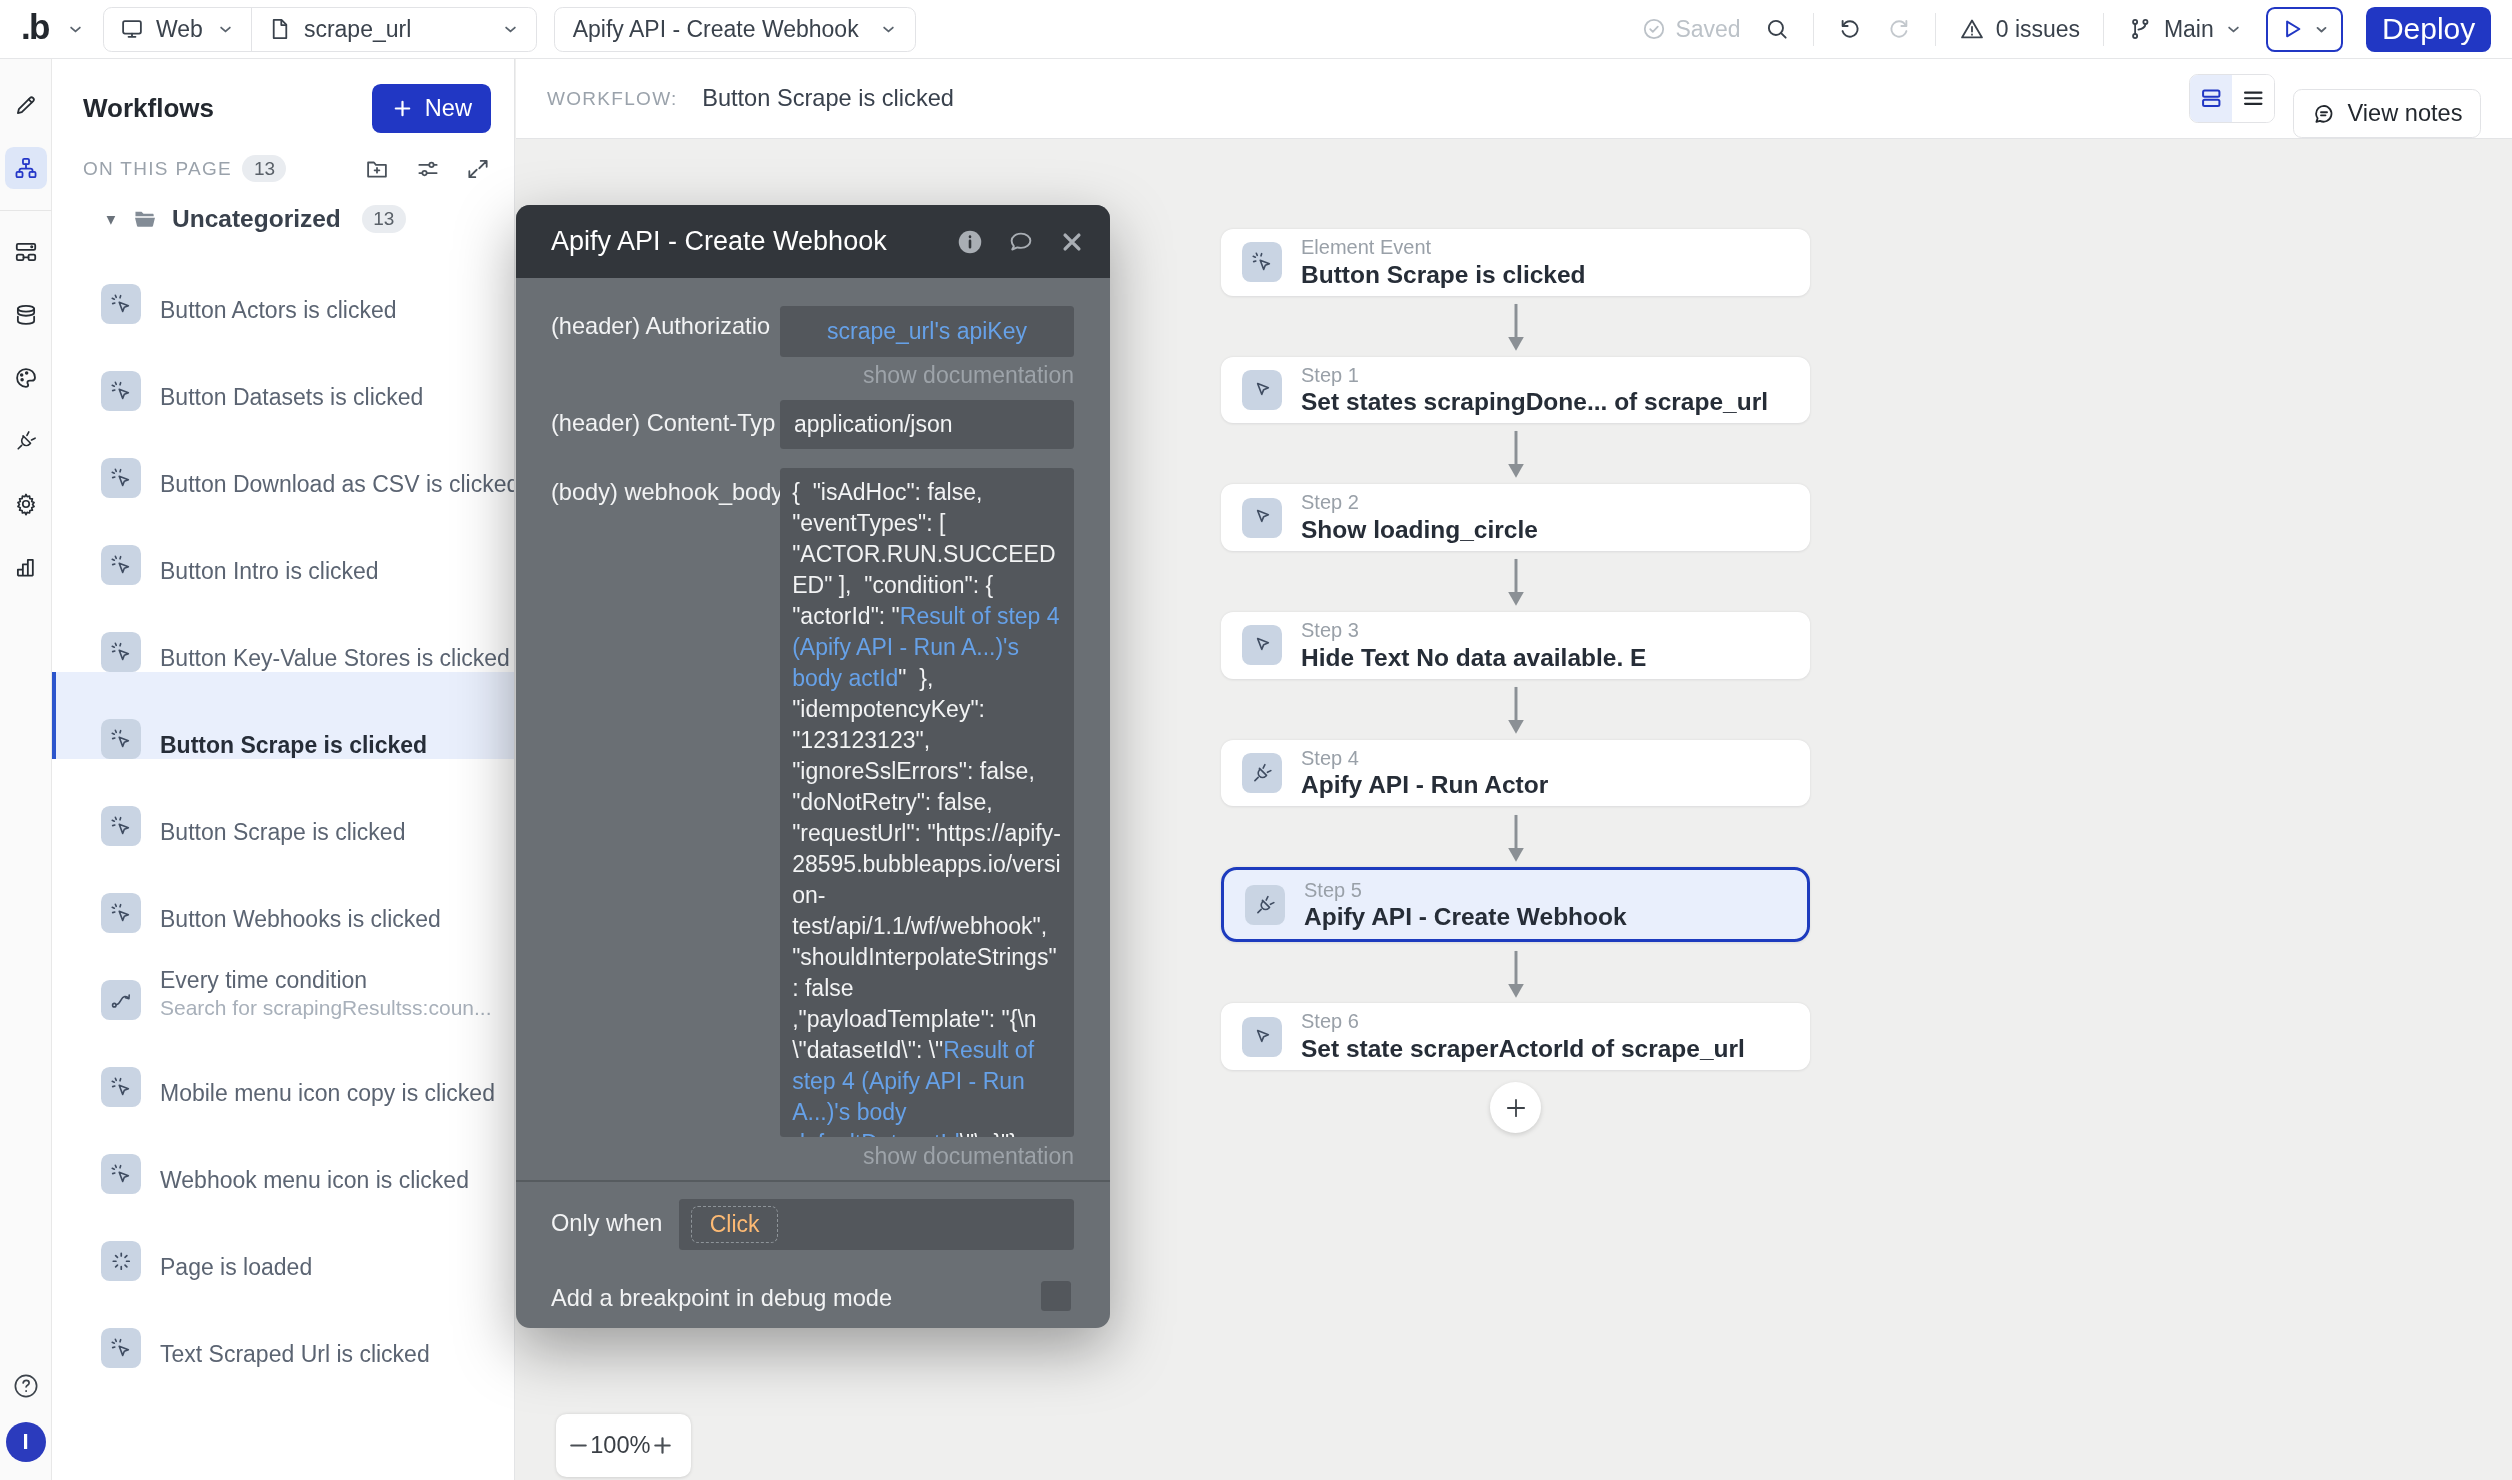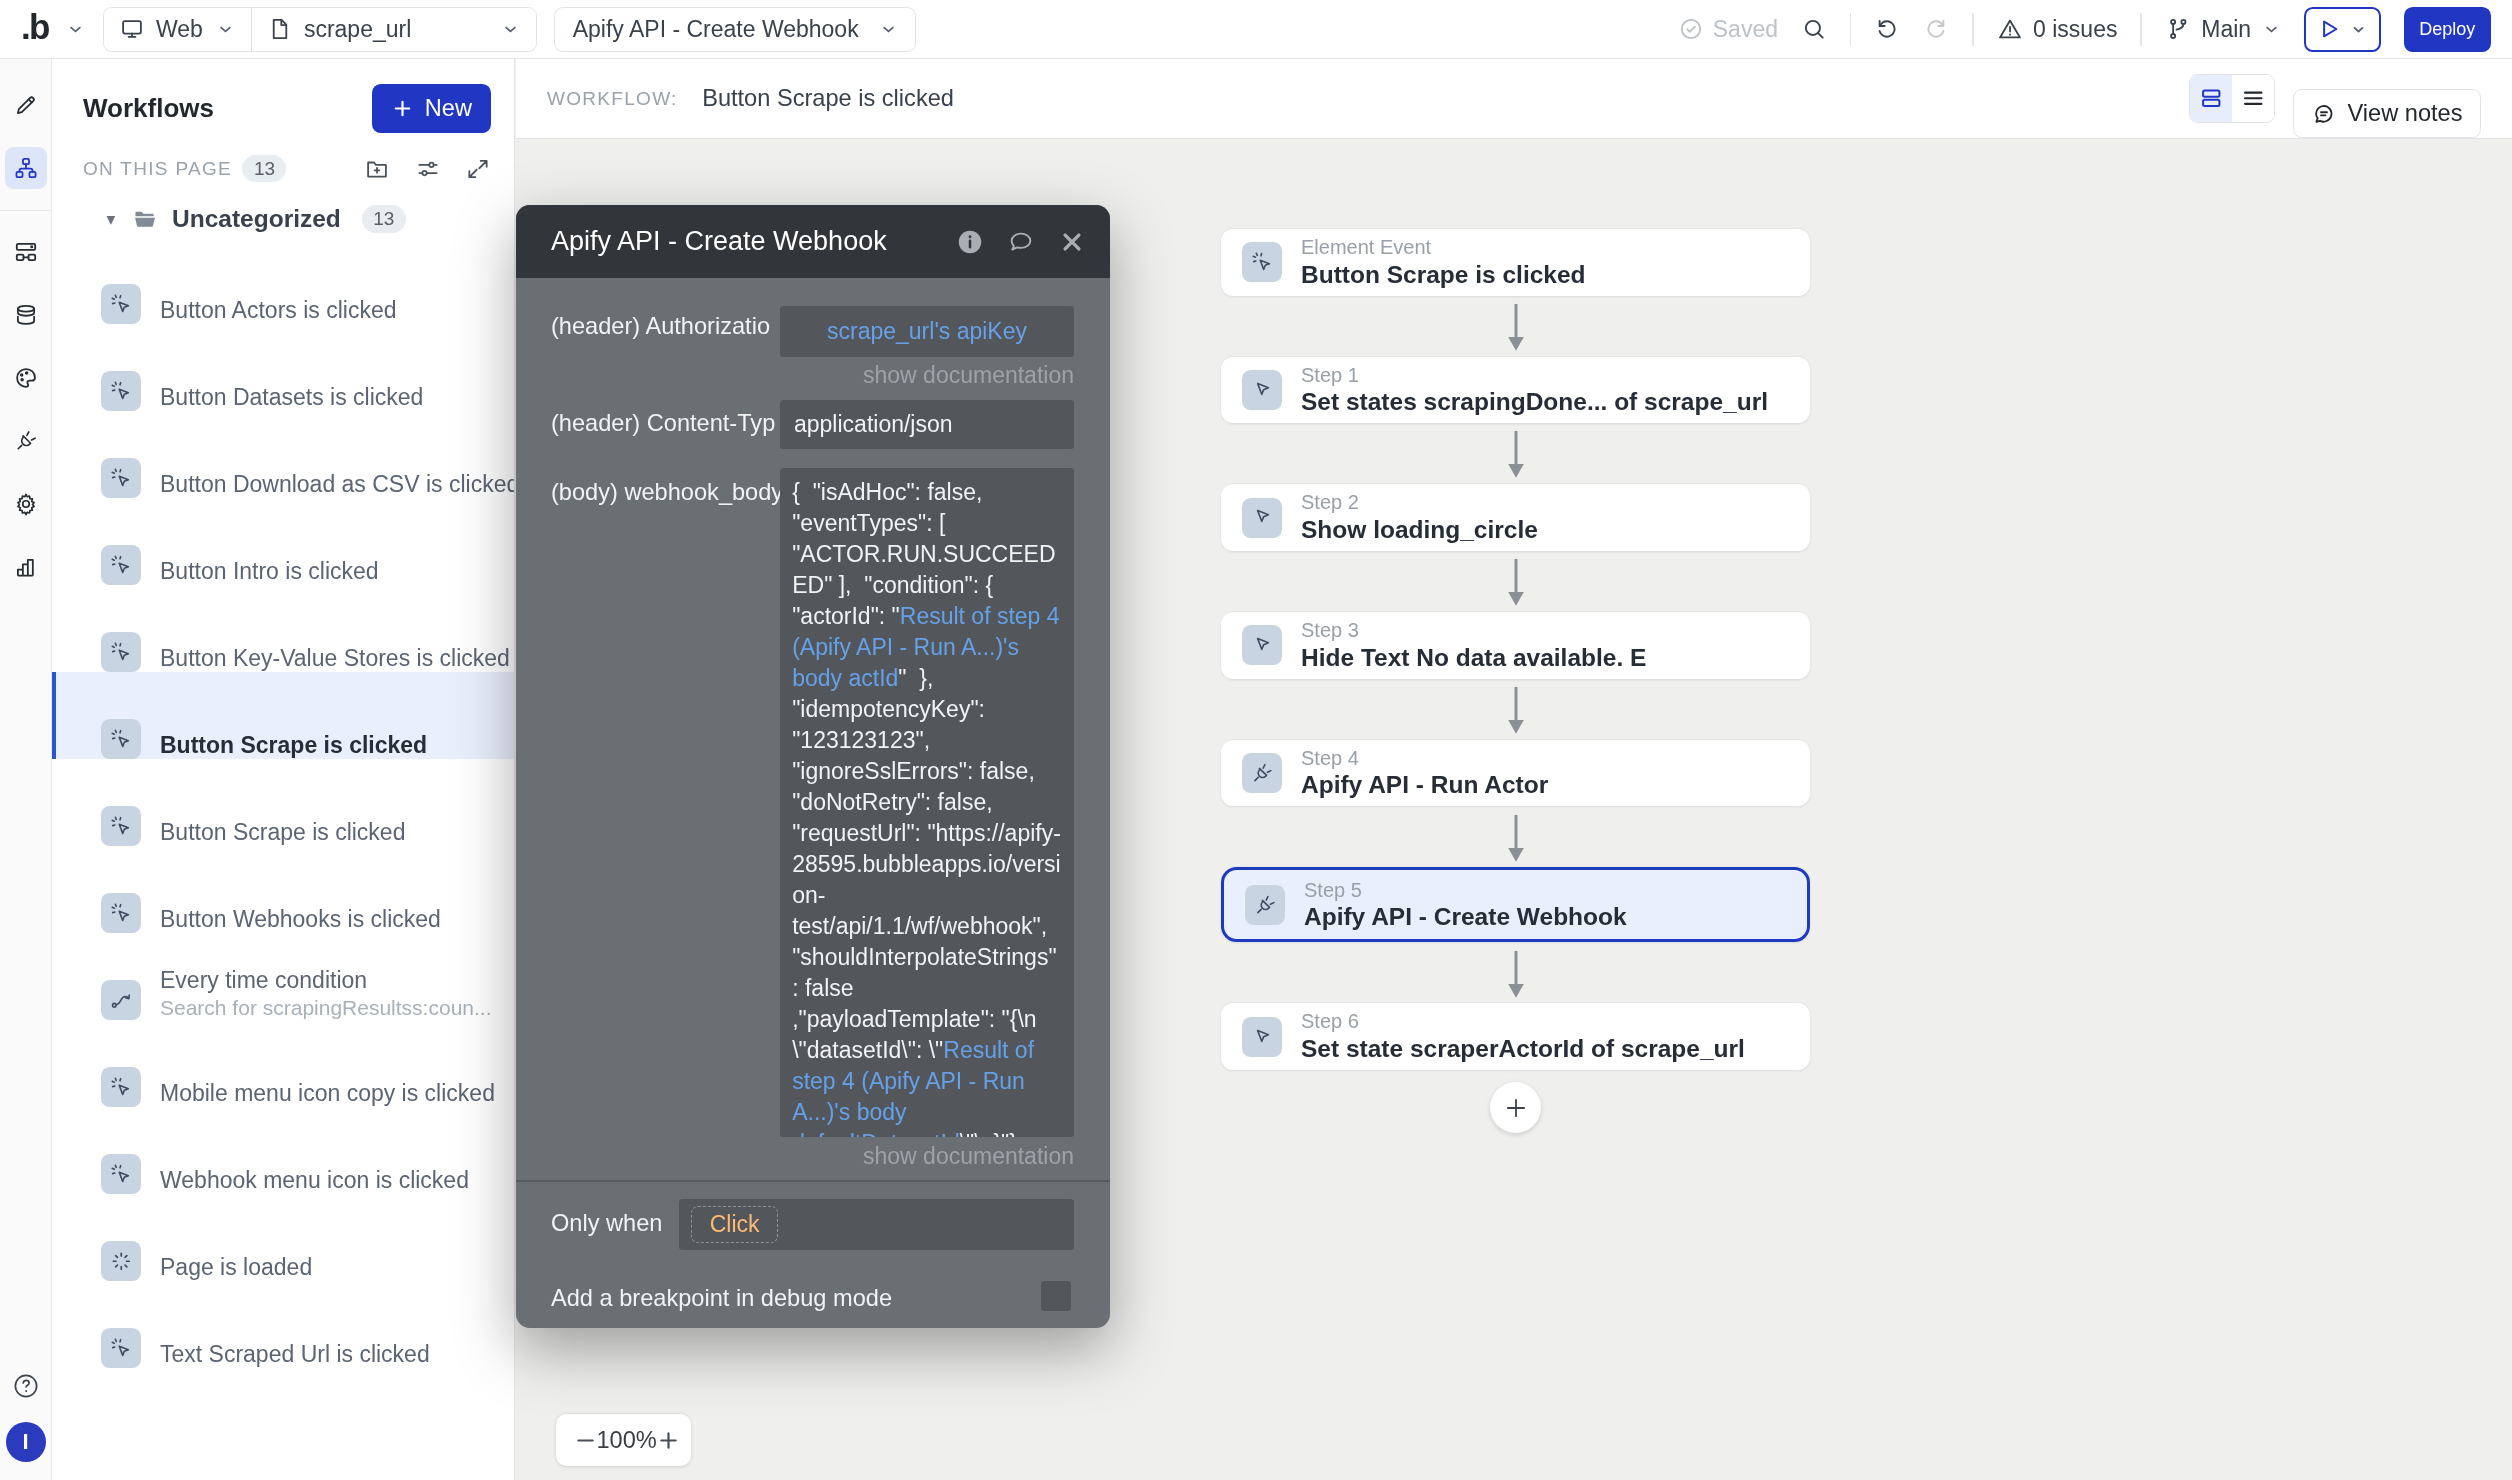--- a/index.html
+++ b/index.html
@@ -26,21 +26,21 @@
     display:flex; align-items:center; padding:0 17.5px; font-size:23px; color:#3a424c; background:#fff; }
   .sel-single .chev { margin-left:auto; }
   .chev { width:19px; height:19px; color:#5a636d; flex:none; }
   .tb-right { margin-left:auto; display:flex; align-items:center; gap:23px; }
   .vdiv { width:1.3px; height:33px; background:#e4e5e7; }
   .saved { display:flex; gap:8.7px; align-items:center; color:#bcc2c8; font-size:23px; }
   .tb-icon { color:#39414b; } .tb-icon.dim { color:#c3c8cd; }
   .tb-group { display:flex; gap:10.5px; align-items:center; font-size:23px; color:#39414b; }
   .preview-btn { width:77px; height:45px; border:2.2px solid #2137c4; border-radius:8.7px; background:#fff;
     display:flex; align-items:center; justify-content:center; gap:7px; color:#2137c4; }
-  .deploy-btn { height:45px; padding:0 15.7px; background:#2137c4; color:#fff; font-size:18px;
+  .deploy-btn { height:45px; padding:0 15.7px; background:#2137c4; color:#fff; font-size:30px;
     border-radius:8.7px; display:flex; align-items:center; border:none; }
 
   
   .rail { position:absolute; top:59px; left:0; width:52px; bottom:0; background:#fafafa;
     border-right:0.9px solid #e8e8e8; display:flex; flex-direction:column; align-items:center; padding-top:24.5px; z-index:50; }
   .rail-item { width:42px; height:42px; border-radius:8.7px; color:#272d34;
     display:flex; align-items:center; justify-content:center; margin-bottom:21px; flex:none; }
   .rail-item.active { background:#dde6f8; color:#2336c8; }
   .rail-divider { width:52px; height:0.9px; background:#e6e6e6; margin:0 0 21px; flex:none; }
   .rail-bottom { margin-top:auto; display:flex; flex-direction:column; align-items:center; gap:21px; padding-bottom:19px; }
@@ -96,23 +96,23 @@
     box-shadow:0 0.9px 2.6px rgba(20,24,30,.09); display:flex; align-items:center; gap:19px; padding:7px 21px; cursor:pointer; }
   .step-card .chip { background:#c9d4e3; }
   .step-label { display:block; font-size:20px; color:#99a0a8; }
   .step-title { display:block; font-size:24.5px; font-weight:700; color:#262d37; margin-top:1.7px; }
   .step-card.selected { border:3.5px solid #1d3bbe; background:#e9effc; border-radius:15.7px; min-height:75px; }
   .flow-arrow { position:absolute; left:50%; transform:translateX(-50%); top:calc(100% + 6.1px);
     width:26px; height:49px; color:#8b9095; }
   .plus-btn { width:51px; height:51px; border-radius:50%; background:#fff; border:none; margin:0 auto;
     box-shadow:0 1.7px 5.2px rgba(0,0,0,.15); display:flex; align-items:center; justify-content:center; color:#3c4248; }
 
-  .zoom-pill { position:absolute; left:40px; top:1355px; width:135px; height:52px; background:#fff;
+  .zoom-pill { position:absolute; left:40px; top:1355px; width:135px; height:63px; background:#fff;
     border-radius:10.5px; box-shadow:0 0.9px 3.5px rgba(0,0,0,.13); display:flex; align-items:center;
-    justify-content:space-between; padding:0 17.5px; font-size:23.6px; color:#3a3f45; }
+    justify-content:flex-end; padding:0 17.5px; font-size:23.6px; color:#3a3f45; }
   .zoom-btn { background:none; border:none; color:#4a4f55; display:flex; }
 
   
   .modal { position:absolute; left:516px; top:205px; width:594px; height:1123px; border-radius:14px;
     background:#6a6f74; box-shadow:0 21px 61px rgba(0,0,0,.35); z-index:70; overflow:hidden; }
   .modal-head { height:73px; background:#32363b; display:flex; align-items:center; padding:0 23px 0 35px; }
   .modal-title { font-size:27px; color:#fff; font-weight:400; }
   .mh-icons { margin-left:auto; display:flex; gap:21px; align-items:center; color:#a9aeb4; }
   .mh-icons .ic { width:30px; height:30px; }
   .modal-body { position:relative; height:1051px; color:#f2f3f4;padding-left:48px; }

